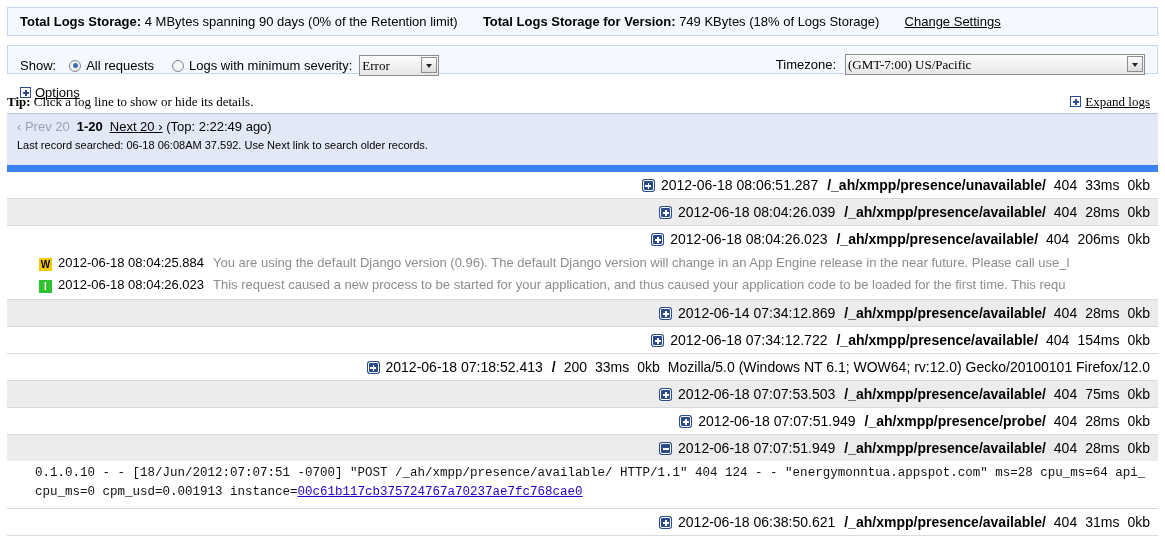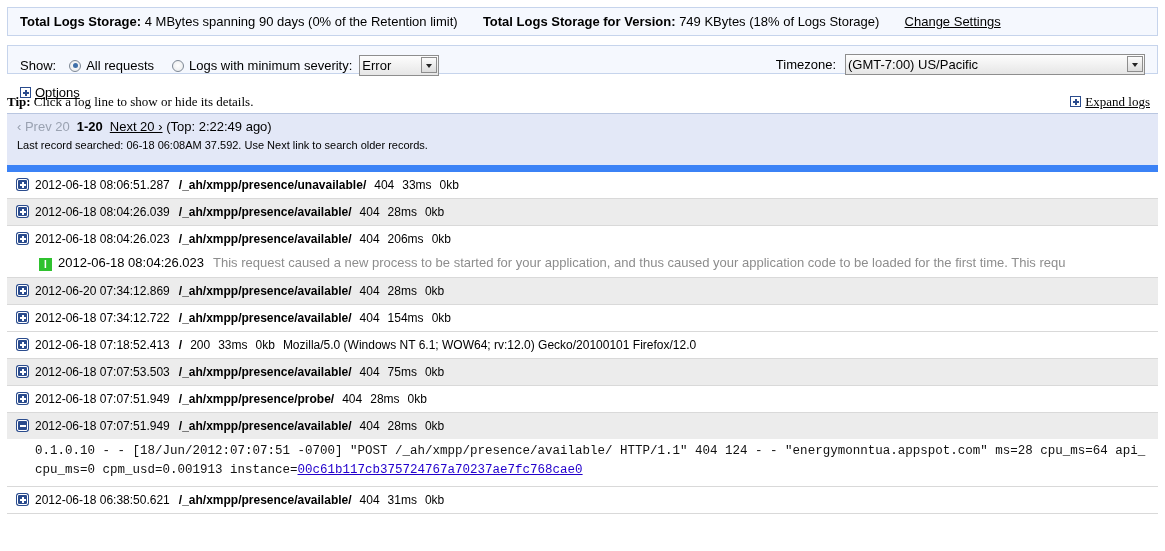--- a/index.html
+++ b/index.html
@@ -77,21 +77,21 @@
     position: absolute;
     left: 2.5px; top: 2.5px;
     width: 5px; height: 5px;
     border-radius: 50%;
     background: #3f6fa8;
   }
   .radio-text { margin-right: 18px; cursor: pointer; }
   .radio-text2 { margin-right: 7px; cursor: pointer; }
 
   select.combo {
-    font-family: Liberation Sans, sans-serif;
+    font-family: Liberation Serif, serif;
     font-size: 13px;
     height: 21px;
     border: 1px solid #8e8e8e;
     background: linear-gradient(#fdfdfd, #e6e6e6);
     padding: 1px 2px;
     box-sizing: border-box;
     -webkit-appearance: none;
     appearance: none;
     color: #000;
   }
@@ -206,25 +206,26 @@
   .log-list {
     margin: 0 7px;
   }
   .log-entry {
     border-bottom: 1px solid #d9d9d9;
   }
   .log-entry.alt .log-head { background: #ececec; }
   .log-head {
     padding: 5px 8px 5px 10px;
     white-space: nowrap;
-    font-size: 12px;
+    font-size: 14px;
     line-height: 16px;
     cursor: pointer;
     overflow: hidden;
     background: #ffffff;
+    text-align: right;
   }
   .log-head .ts { margin-left: 7px; }
   .log-head .path { font-weight: bold; margin-left: 9px; }
   .log-head .meta { margin-left: 8px; }
   .log-head .ua { margin-left: 8px; }
 
   .log-sub {
     background: #ffffff;
     padding: 0 0 3px 0;
   }
@@ -329,25 +330,26 @@
 <div class="log-list" id="log-list">
     <div class="log-entry">
       <div class="log-head"><span class="pm-icon blue plus"></span><span class="ts">2012-06-18 08:06:51.287</span><span class="path">/_ah/xmpp/presence/unavailable/</span><span class="meta">404</span><span class="meta">33ms</span><span class="meta">0kb</span></div>
     </div>
     <div class="log-entry alt">
       <div class="log-head"><span class="pm-icon blue plus"></span><span class="ts">2012-06-18 08:04:26.039</span><span class="path">/_ah/xmpp/presence/available/</span><span class="meta">404</span><span class="meta">28ms</span><span class="meta">0kb</span></div>
     </div>
     <div class="log-entry">
       <div class="log-head"><span class="pm-icon blue plus"></span><span class="ts">2012-06-18 08:04:26.023</span><span class="path">/_ah/xmpp/presence/available/</span><span class="meta">404</span><span class="meta">206ms</span><span class="meta">0kb</span></div>
       <div class="log-sub">
+        <div class="sub-line"><span class="sev W">W</span><span class="sub-ts">2012-06-18 08:04:25.884</span><span class="sub-msg">You are using the default Django version (0.96). The default Django version will change in an App Engine release in the near future. Please call use_l</span></div>
         <div class="sub-line"><span class="sev I">I</span><span class="sub-ts">2012-06-18 08:04:26.023</span><span class="sub-msg">This request caused a new process to be started for your application, and thus caused your application code to be loaded for the first time. This requ</span></div>
       </div>
     </div>
     <div class="log-entry alt">
-      <div class="log-head"><span class="pm-icon blue plus"></span><span class="ts">2012-06-20 07:34:12.869</span><span class="path">/_ah/xmpp/presence/available/</span><span class="meta">404</span><span class="meta">28ms</span><span class="meta">0kb</span></div>
+      <div class="log-head"><span class="pm-icon blue plus"></span><span class="ts">2012-06-14 07:34:12.869</span><span class="path">/_ah/xmpp/presence/available/</span><span class="meta">404</span><span class="meta">28ms</span><span class="meta">0kb</span></div>
     </div>
     <div class="log-entry">
       <div class="log-head"><span class="pm-icon blue plus"></span><span class="ts">2012-06-18 07:34:12.722</span><span class="path">/_ah/xmpp/presence/available/</span><span class="meta">404</span><span class="meta">154ms</span><span class="meta">0kb</span></div>
     </div>
     <div class="log-entry">
       <div class="log-head"><span class="pm-icon blue plus"></span><span class="ts">2012-06-18 07:18:52.413</span><span class="path">/</span><span class="meta">200</span><span class="meta">33ms</span><span class="meta">0kb</span><span class="ua">Mozilla/5.0 (Windows NT 6.1; WOW64; rv:12.0) Gecko/20100101 Firefox/12.0</span></div>
     </div>
     <div class="log-entry alt">
       <div class="log-head"><span class="pm-icon blue plus"></span><span class="ts">2012-06-18 07:07:53.503</span><span class="path">/_ah/xmpp/presence/available/</span><span class="meta">404</span><span class="meta">75ms</span><span class="meta">0kb</span></div>
     </div>

